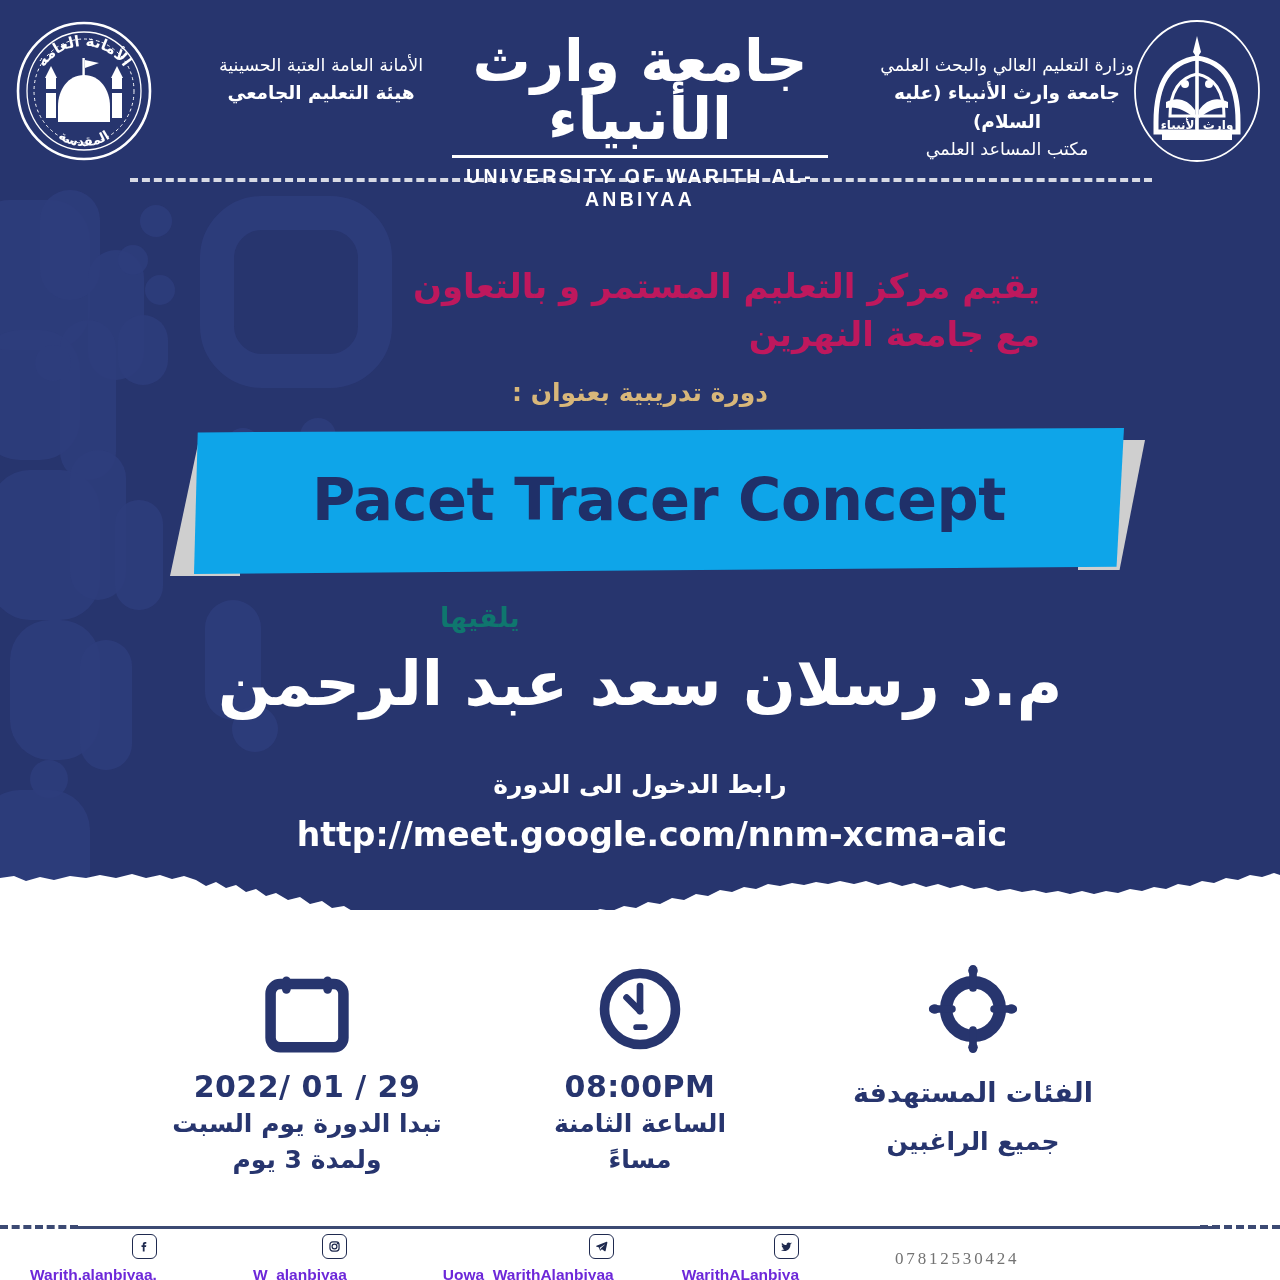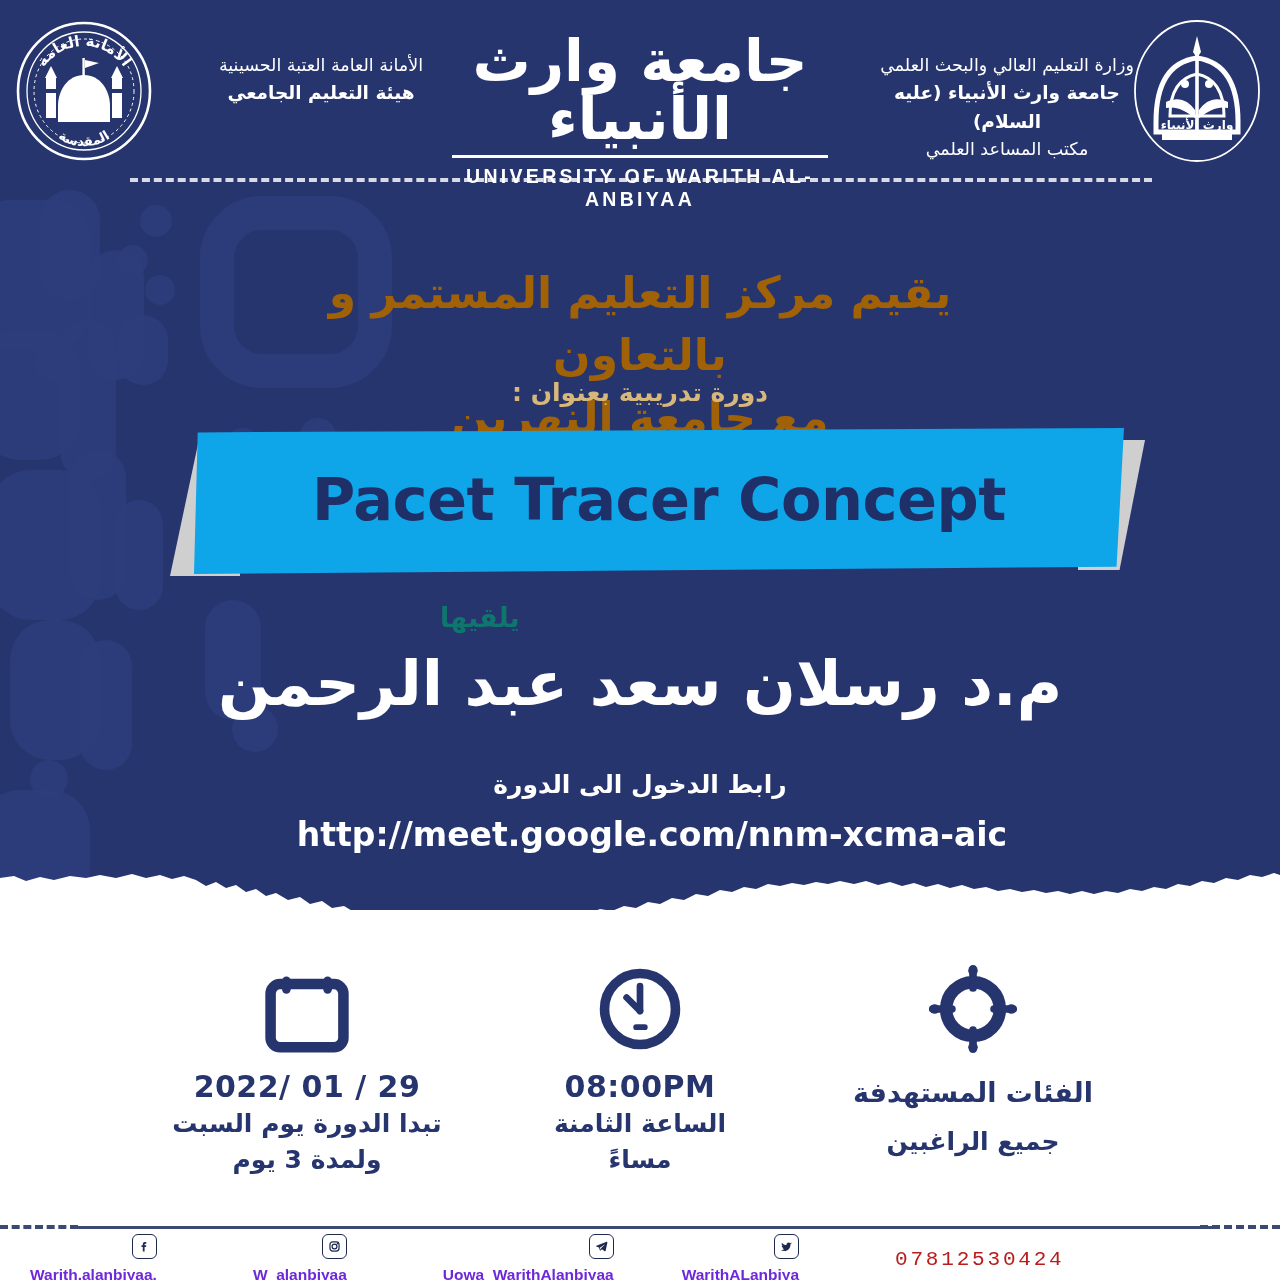--- a/index.html
+++ b/index.html
@@ -64,22 +64,22 @@
     width: 376px; height: 3px; background: #ffffff; margin: 7px auto 0;
   }
   .center-logo .en-name {
     color: #ffffff; font-size: 19.5px; font-weight: bold; letter-spacing: 3.3px;
     margin-top: 7px; font-family: "Liberation Sans", sans-serif;
   }
 
   
   .intro {
     position: absolute; left: 240px; top: 262px; width: 800px;
-    color: #a16207; direction: rtl; text-align: center;
-    font-size: 44px; font-weight: bold; line-height: 1.42;
+    color: #be185d; direction: rtl; 
+    font-size: 34px; font-weight: bold; line-height: 1.42;
   }
   .subtitle-gold {
     position: absolute; left: 340px; top: 378px; width: 600px;
     color: #d8b77a; direction: rtl; text-align: center;
     font-size: 25px; font-weight: bold;
   }
 
   
   .banner-wrap { position: absolute; left: 170px; top: 428px; width: 975px; height: 152px; }
   .banner-shadow-l {
@@ -173,22 +173,22 @@
     display: flex; align-items: flex-end; gap: 7px;
     color: #6d28d9; font-size: 15.5px; font-weight: bold;
     font-family: "Liberation Sans", sans-serif;
     flex-direction: column;
   }
   .social .badge {
     width: 25px; height: 25px; border: 1.6px solid #1f2a4f; border-radius: 6px;
     display: flex; align-items: center; justify-content: center; flex: 0 0 auto;
   }
   .phones {
-    display: flex; gap: 60px; color: #b91c1c; font-size: 21px;
-    letter-spacing: 2.8px; font-family: Liberation Mono, monospace;
+    display: flex; gap: 60px; color: #737373; font-size: 17px;
+    letter-spacing: 2.8px; font-family: Liberation Serif, serif;
   }
 </style>
 </head>
 <body>
 
 <div id="poster">
 
   <div class="navy-panel">
 
     <div class="deco r" style="left:-30px;top:200px;width:120px;height:150px;"></div>

